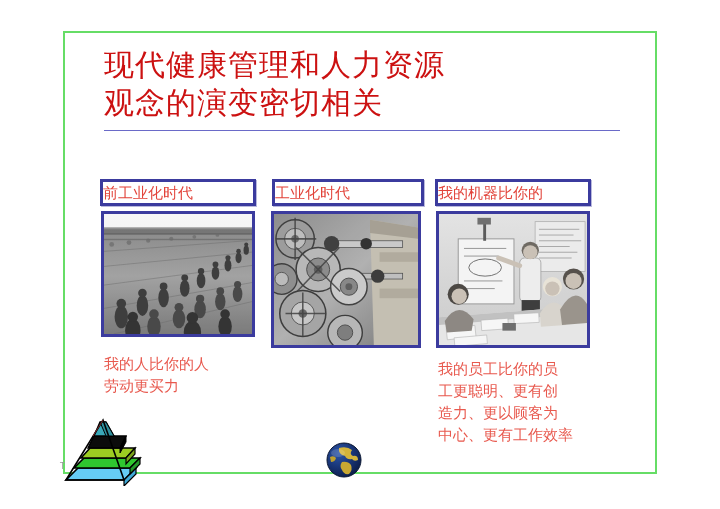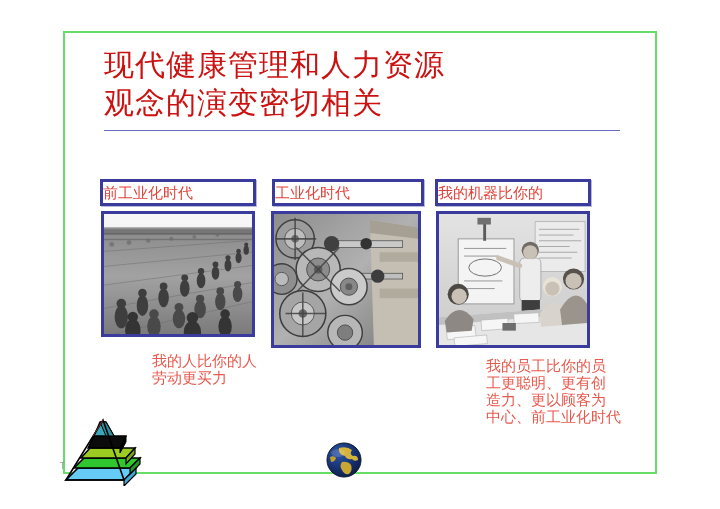--- a/index.html
+++ b/index.html
@@ -56,21 +56,21 @@
   .photo.p0{left:101px;width:154px;height:126px;}
   .photo.p1{left:271px;width:150px;height:137px;}
   .photo.p2{left:436px;width:154px;height:137px;}
   .photo svg{display:block;width:100%;height:100%;}
 
   
   .cap{
     position:absolute;
     color:#e8594e;
     font-family:"DejaVu Serif","Liberation Serif",serif;
-    font-size:15px;line-height:17px;white-space:pre-line;margin-left:48px;
+    font-size:15px;line-height:22px;white-space:pre-line;
   }
   .cap.t0{left:104px;top:353px;width:165px;}
   .cap.t1{left:271px;top:358px;width:165px;}
   .cap.t2{left:438px;top:358px;width:195px;}
 
   
   .pyramid{position:absolute;left:62px;top:418px;width:92px;height:68px;}
   .globe{position:absolute;left:325px;top:441px;width:38px;height:38px;}
   .pyramid svg,.globe svg{display:block;width:100%;height:100%;}
   .artifact{
@@ -306,21 +306,21 @@
         <circle cx="140" cy="68" r="11" fill="#55504a"></circle>
         <circle cx="140" cy="70" r="8.4" fill="#cfc6ba"></circle>
         <path d="M126 100 Q141 74 154 94 L154 114 L128 116 Z" fill="#9c968e"></path>
       </g>
       <rect x="0" y="0" width="154" height="137" fill="#707070" opacity="0.05"></rect>
     </svg>
   </div>
   <div class="cap t2">我的员工比你的员
 工更聪明、更有创
 造力、更以顾客为
-中心、前工业化时代</div>
+中心、更有工作效率</div>
 
   <div class="pyramid">
     <svg viewBox="0 0 92 68" aria-hidden="true">
 
       <polygon points="4,62 62,62 74,50 16,50" fill="#66ccf5" stroke="#000" stroke-width="1.6"></polygon>
       <polygon points="62,62 74,50 74,56 62,68" fill="#3fa9d6" stroke="#000" stroke-width="1.2"></polygon>
 
       <polygon points="12,50 68,50 78,40 22,40" fill="#2fc62f" stroke="#000" stroke-width="1.6"></polygon>
       <polygon points="68,50 78,40 78,46 68,56" fill="#24992a" stroke="#000" stroke-width="1.2"></polygon>
 

